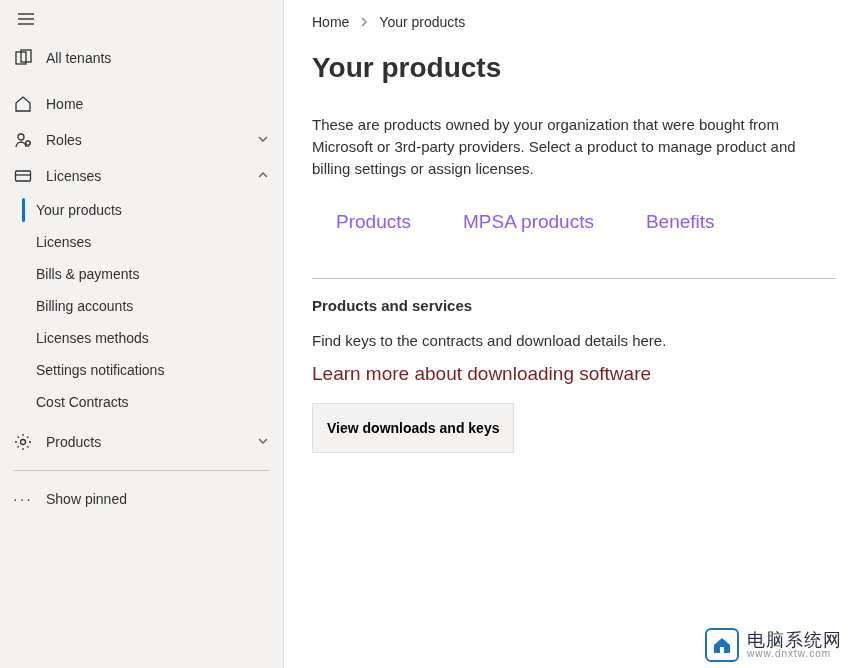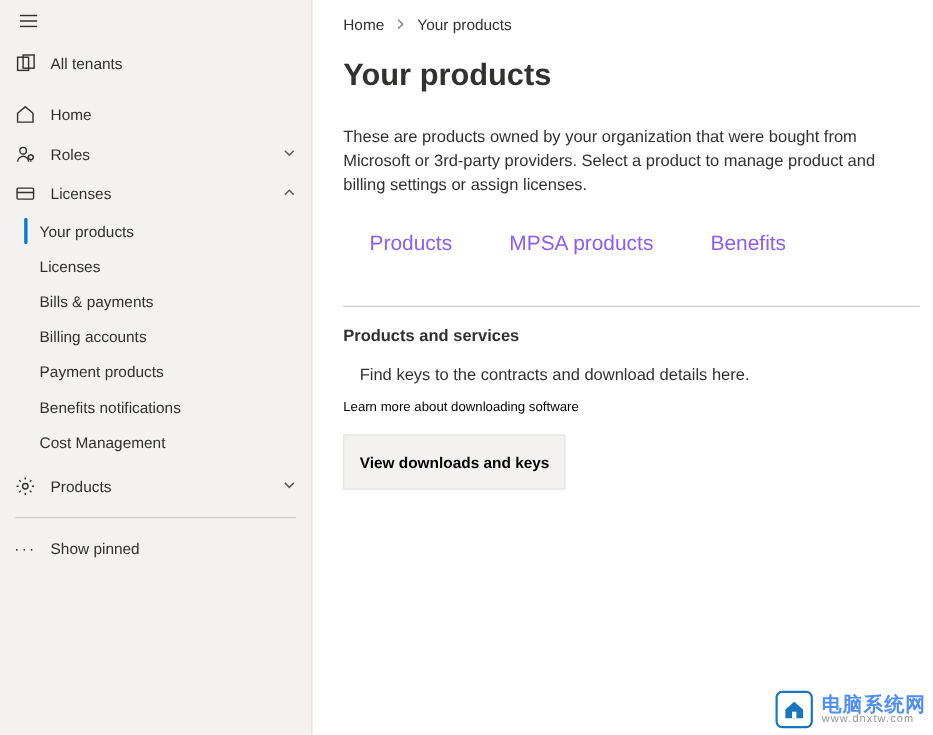--- a/index.html
+++ b/index.html
@@ -116,22 +116,22 @@
     font-weight:600;
     border-bottom:2px solid #0078d4;
   }
   .section-rule{
     border:none;border-top:1px solid #c8c6c4;
     margin:0 12px 18px 0;
   }
   h2{
     font-size:15px;font-weight:600;margin-bottom:18px;
   }
-  .body-text{font-size:15px;margin-bottom:14px;margin-left:15px;}
-  .link{color:#000000;cursor:pointer;font-size:12px;display:block;margin-bottom:4px;}
+  .body-text{font-size:15px;margin-bottom:14px;}
+  .link{color:#7f1d1d;cursor:pointer;font-size:19px;display:block;margin-bottom:4px;}
   .btn{
     display:inline-block;
     background:#f3f2f1;
     border:1px solid #e1dfdd;
     padding:16px 14px;
     font-size:14px;
     cursor:pointer;
     margin-top:14px;
     font-weight:600;
   }
@@ -147,21 +147,21 @@
     display:flex;align-items:center;gap:8px;
     opacity:.9;
   }
   .wm-icon{
     width:34px;height:34px;
     border:2px solid #0067b8;border-radius:6px;
     display:flex;align-items:center;justify-content:center;
     background:#fff;
   }
   .wm-text{display:flex;flex-direction:column;line-height:1;}
-  .wm-cn{font-size:18px;font-weight:700;color:#3b82f6;letter-spacing:1px;}
+  .wm-cn{font-size:18px;font-weight:400;color:#0f172a;letter-spacing:1px;}
   .wm-url{font-size:10px;color:#8a8886;letter-spacing:1px;}
 </style>
 </head>
 <body>
 
 <nav class="sidebar">
   <div class="hamburger">
     <span class="icon">
       <svg viewBox="0 0 16 12">
           <line x1="0" y1="1" x2="16" y2="1" stroke="#323130" stroke-width="1.4"></line>
@@ -230,27 +230,27 @@
   <div class="nav-sub">
     <span>Licenses</span>
   </div>
   <div class="nav-sub">
     <span>Bills &amp; payments</span>
   </div>
   <div class="nav-sub">
     <span>Billing accounts</span>
   </div>
   <div class="nav-sub">
-    <span>Payment products</span>
-  </div>
-  <div class="nav-sub">
-    <span>Benefits notifications</span>
-  </div>
-  <div class="nav-sub">
-    <span>Cost Management</span>
+    <span>Licenses methods</span>
+  </div>
+  <div class="nav-sub">
+    <span>Settings notifications</span>
+  </div>
+  <div class="nav-sub">
+    <span>Cost Contracts</span>
   </div>
 
   <div class="nav-item" style="margin-top:6px">
     <span class="icon">
       <svg viewBox="0 0 18 18" fill="none" stroke="#323130" stroke-width="1.3">
           <circle cx="9" cy="9" r="2.5"></circle>
           <path d="M9 1v2M9 15v2M1 9h2M15 9h2M3.5 3.5l1.4 1.4M13.1 13.1l1.4 1.4M14.5 3.5l-1.4 1.4M4.9 13.1l-1.4 1.4"></path>
         </svg>
     </span>
     <span class="label">Products</span>

